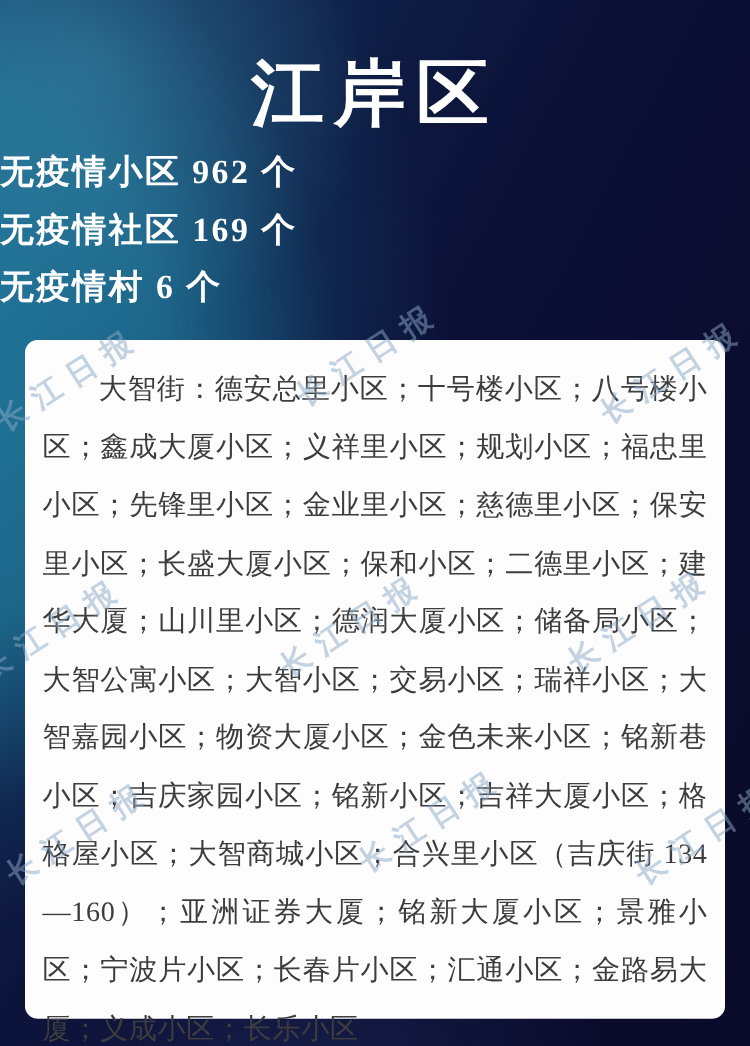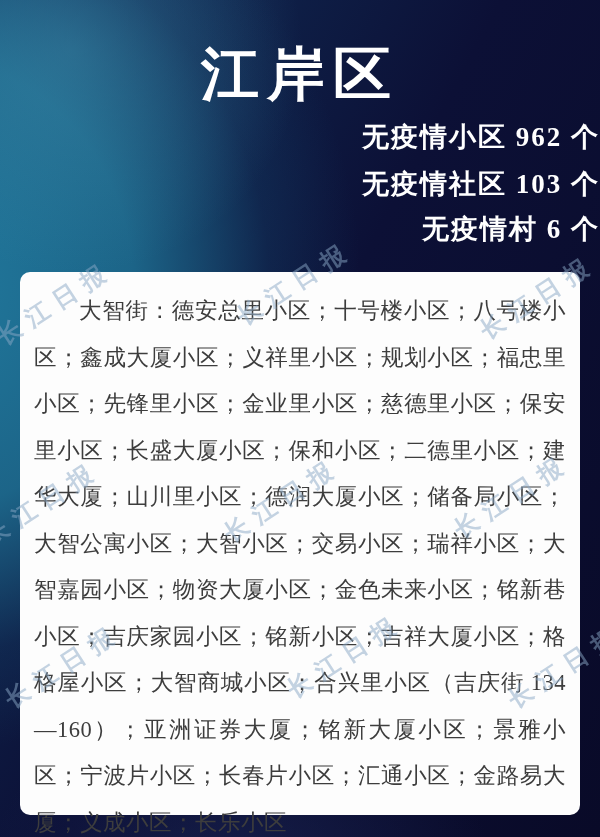--- a/index.html
+++ b/index.html
@@ -19,21 +19,21 @@
       linear-gradient(118deg, #11325c 0%, #0c1036 48%, #090a28 100%);
   }
   .header { position: absolute; left: 0; top: 0; width: 100%; text-align: center; }
   .district-title {
     position: absolute; left: 0; top: 44px; width: 100%;
     font-family: "Liberation Serif", "DejaVu Serif", serif;
     font-weight: bold; font-size: 58px; line-height: 62px;
     color: #ffffff; letter-spacing: 8px; text-align: center;
   }
   .stat-line {
-    position: absolute; left: 0; width: 100%; text-align: right;
+    position: absolute; left: 0; width: 100%; text-align: left;
     font-family: "Liberation Serif", "DejaVu Serif", serif;
     font-weight: bold; font-size: 27px; line-height: 32px;
     color: #ffffff; letter-spacing: 2px;
   }
   .stat-1 { top: 121px; }
   .stat-2 { top: 168px; }
   .stat-3 { top: 213px; }
   .content-card {
     position: absolute; left: 20px; top: 272px;
     width: 560px; height: 543px;
@@ -68,21 +68,21 @@
   }
 </style>
 </head>
 <body>
 
 <div class="poster">
 
   <div class="header">
     <div class="district-title">江岸区</div>
     <div class="stat-line stat-1">无疫情小区 962 个</div>
-    <div class="stat-line stat-2">无疫情社区 103 个</div>
+    <div class="stat-line stat-2">无疫情社区 169 个</div>
     <div class="stat-line stat-3">无疫情村 6 个</div>
   </div>
 
   <div class="content-card">
     <p class="community-paragraph">大智街：德安总里小区；十号楼小区；八号楼小区；鑫成大厦小区；义祥里小区；规划小区；福忠里小区；先锋里小区；金业里小区；慈德里小区；保安里小区；长盛大厦小区；保和小区；二德里小区；建华大厦；山川里小区；德润大厦小区；储备局小区；大智公寓小区；大智小区；交易小区；瑞祥小区；大智嘉园小区；物资大厦小区；金色未来小区；铭新巷小区；吉庆家园小区；铭新小区；吉祥大厦小区；格格屋小区；大智商城小区；合兴里小区（吉庆街 134—160）；亚洲证券大厦；铭新大厦小区；景雅小区；宁波片小区；长春片小区；汇通小区；金路易大厦；义成小区；长乐小区</p>
   </div>
 
   <div class="watermark-layer">
       <span class="watermark" style="left: 55px; top: 303px; color: rgba(137, 168, 198, 0.5);">长江日报</span>
       <span class="watermark" style="left: 295px; top: 283px; color: rgba(137, 168, 198, 0.5);">长江日报</span>

